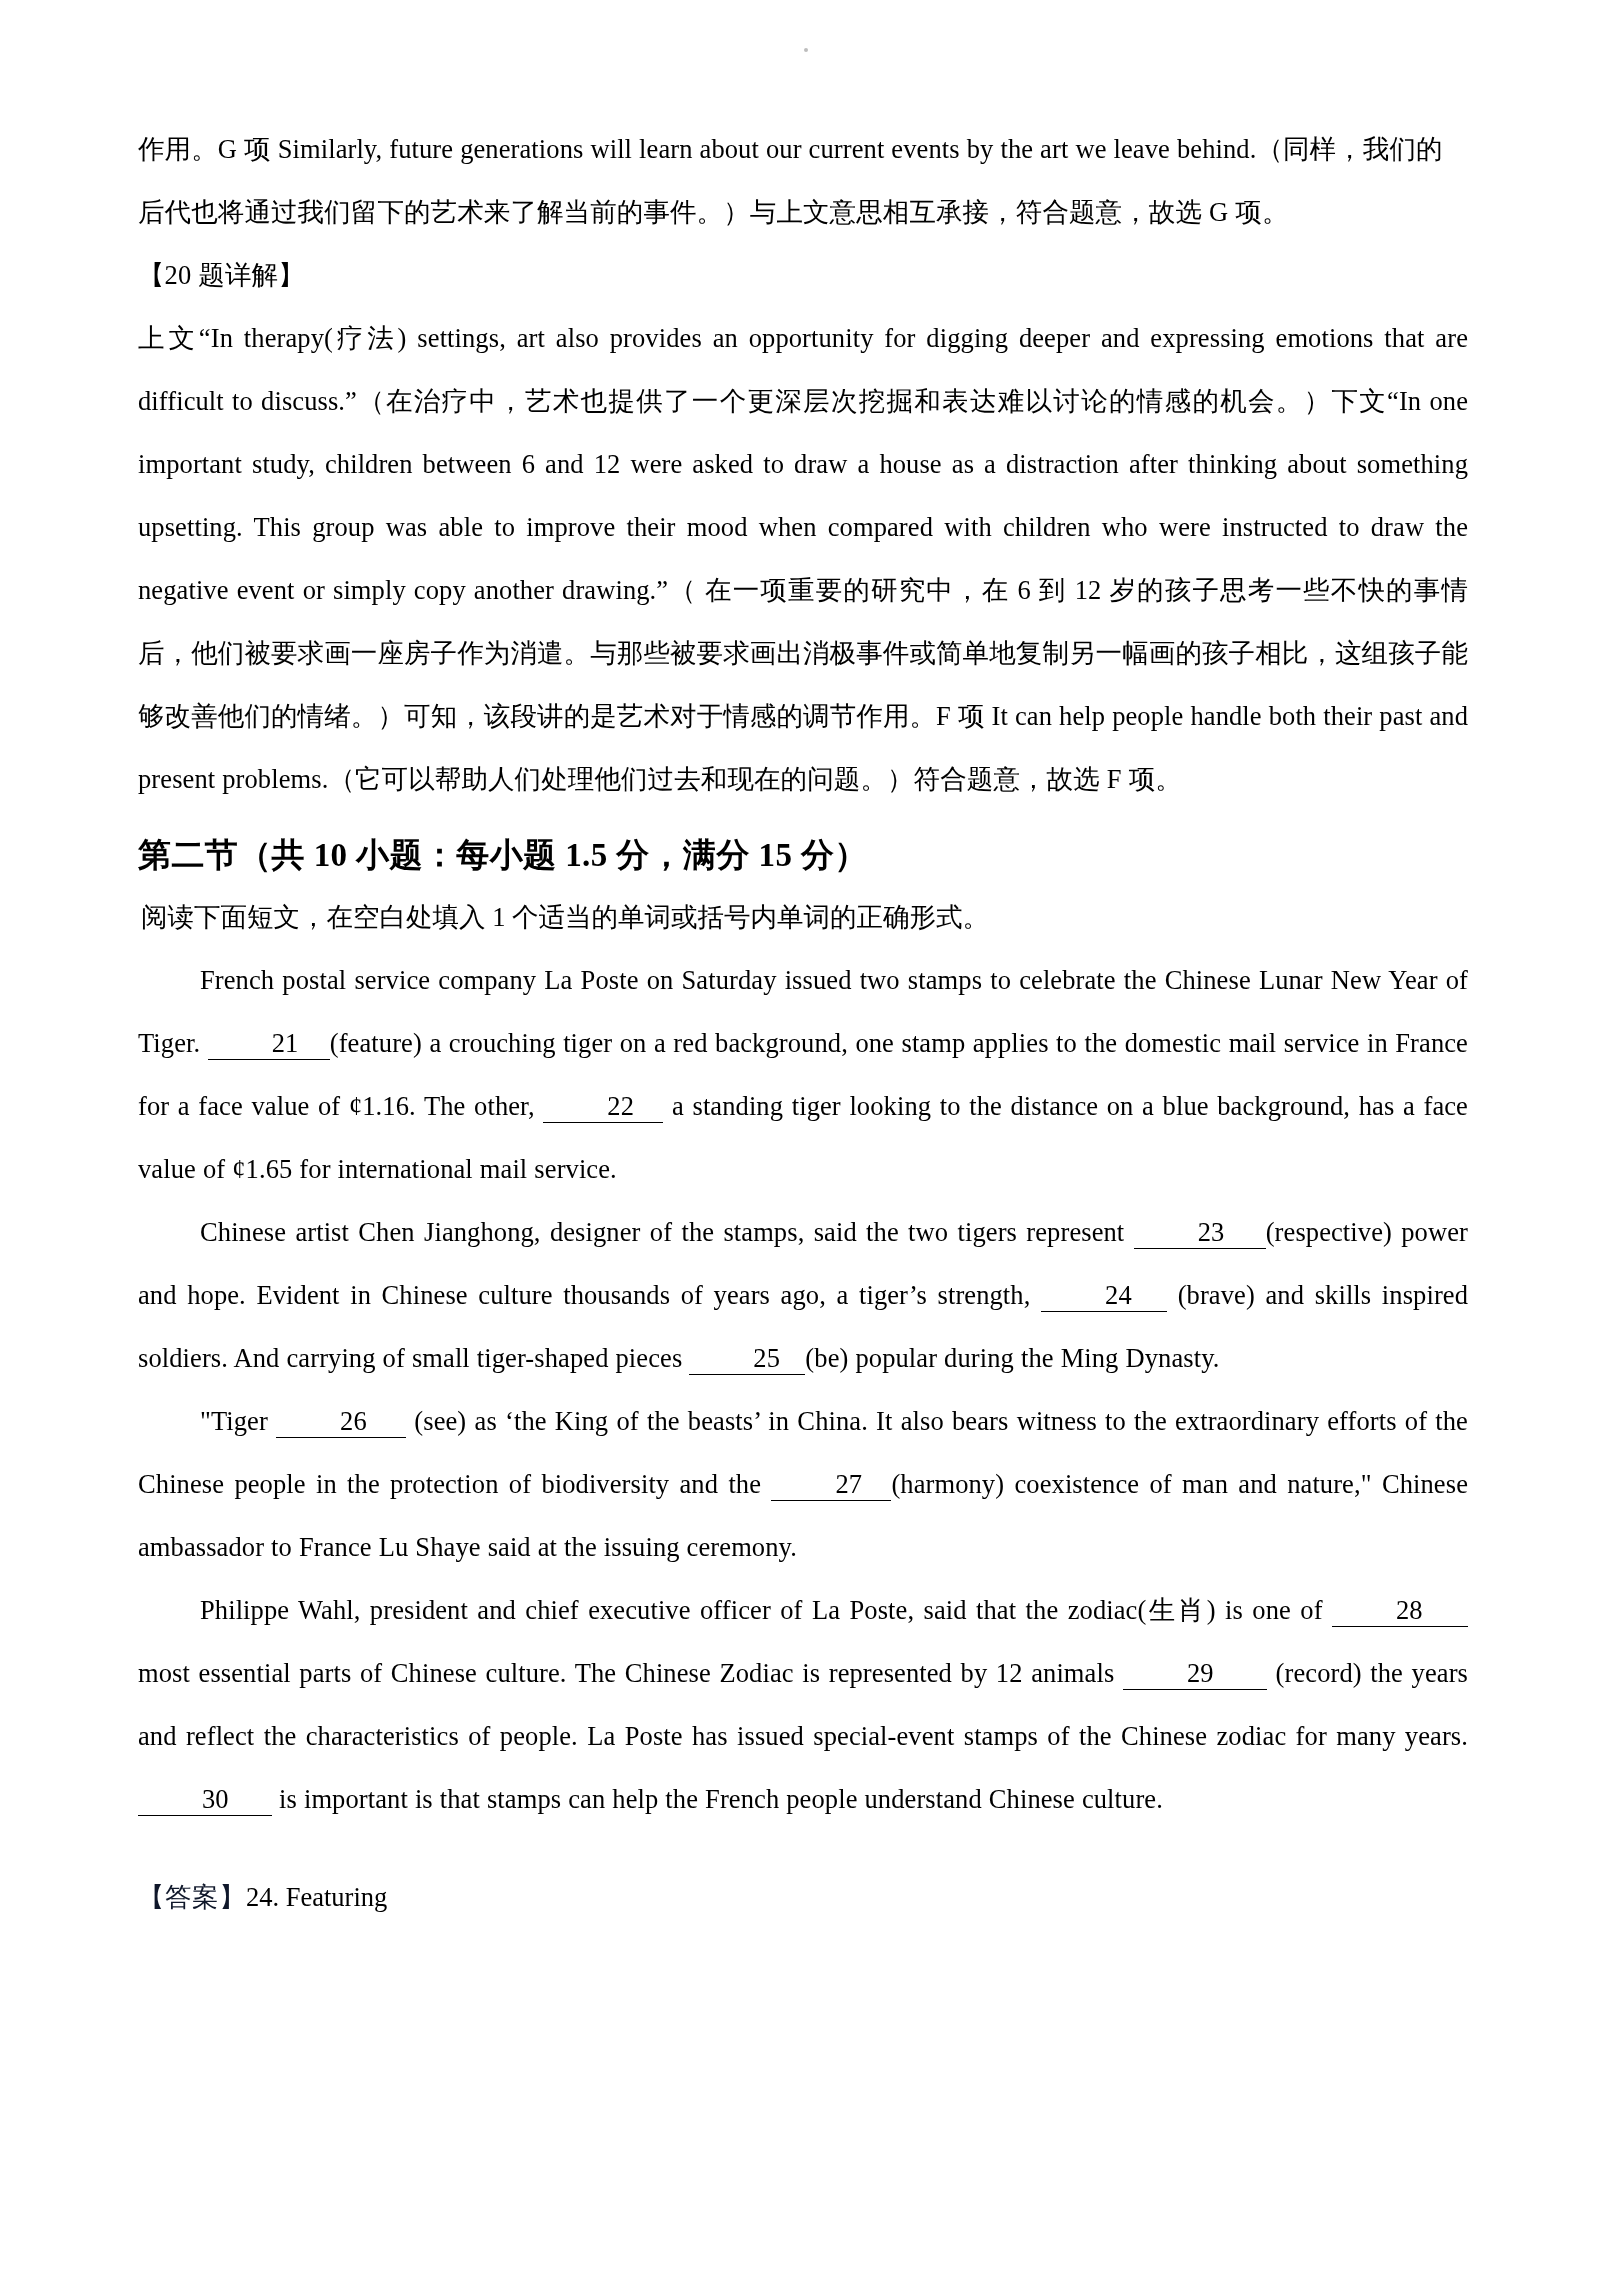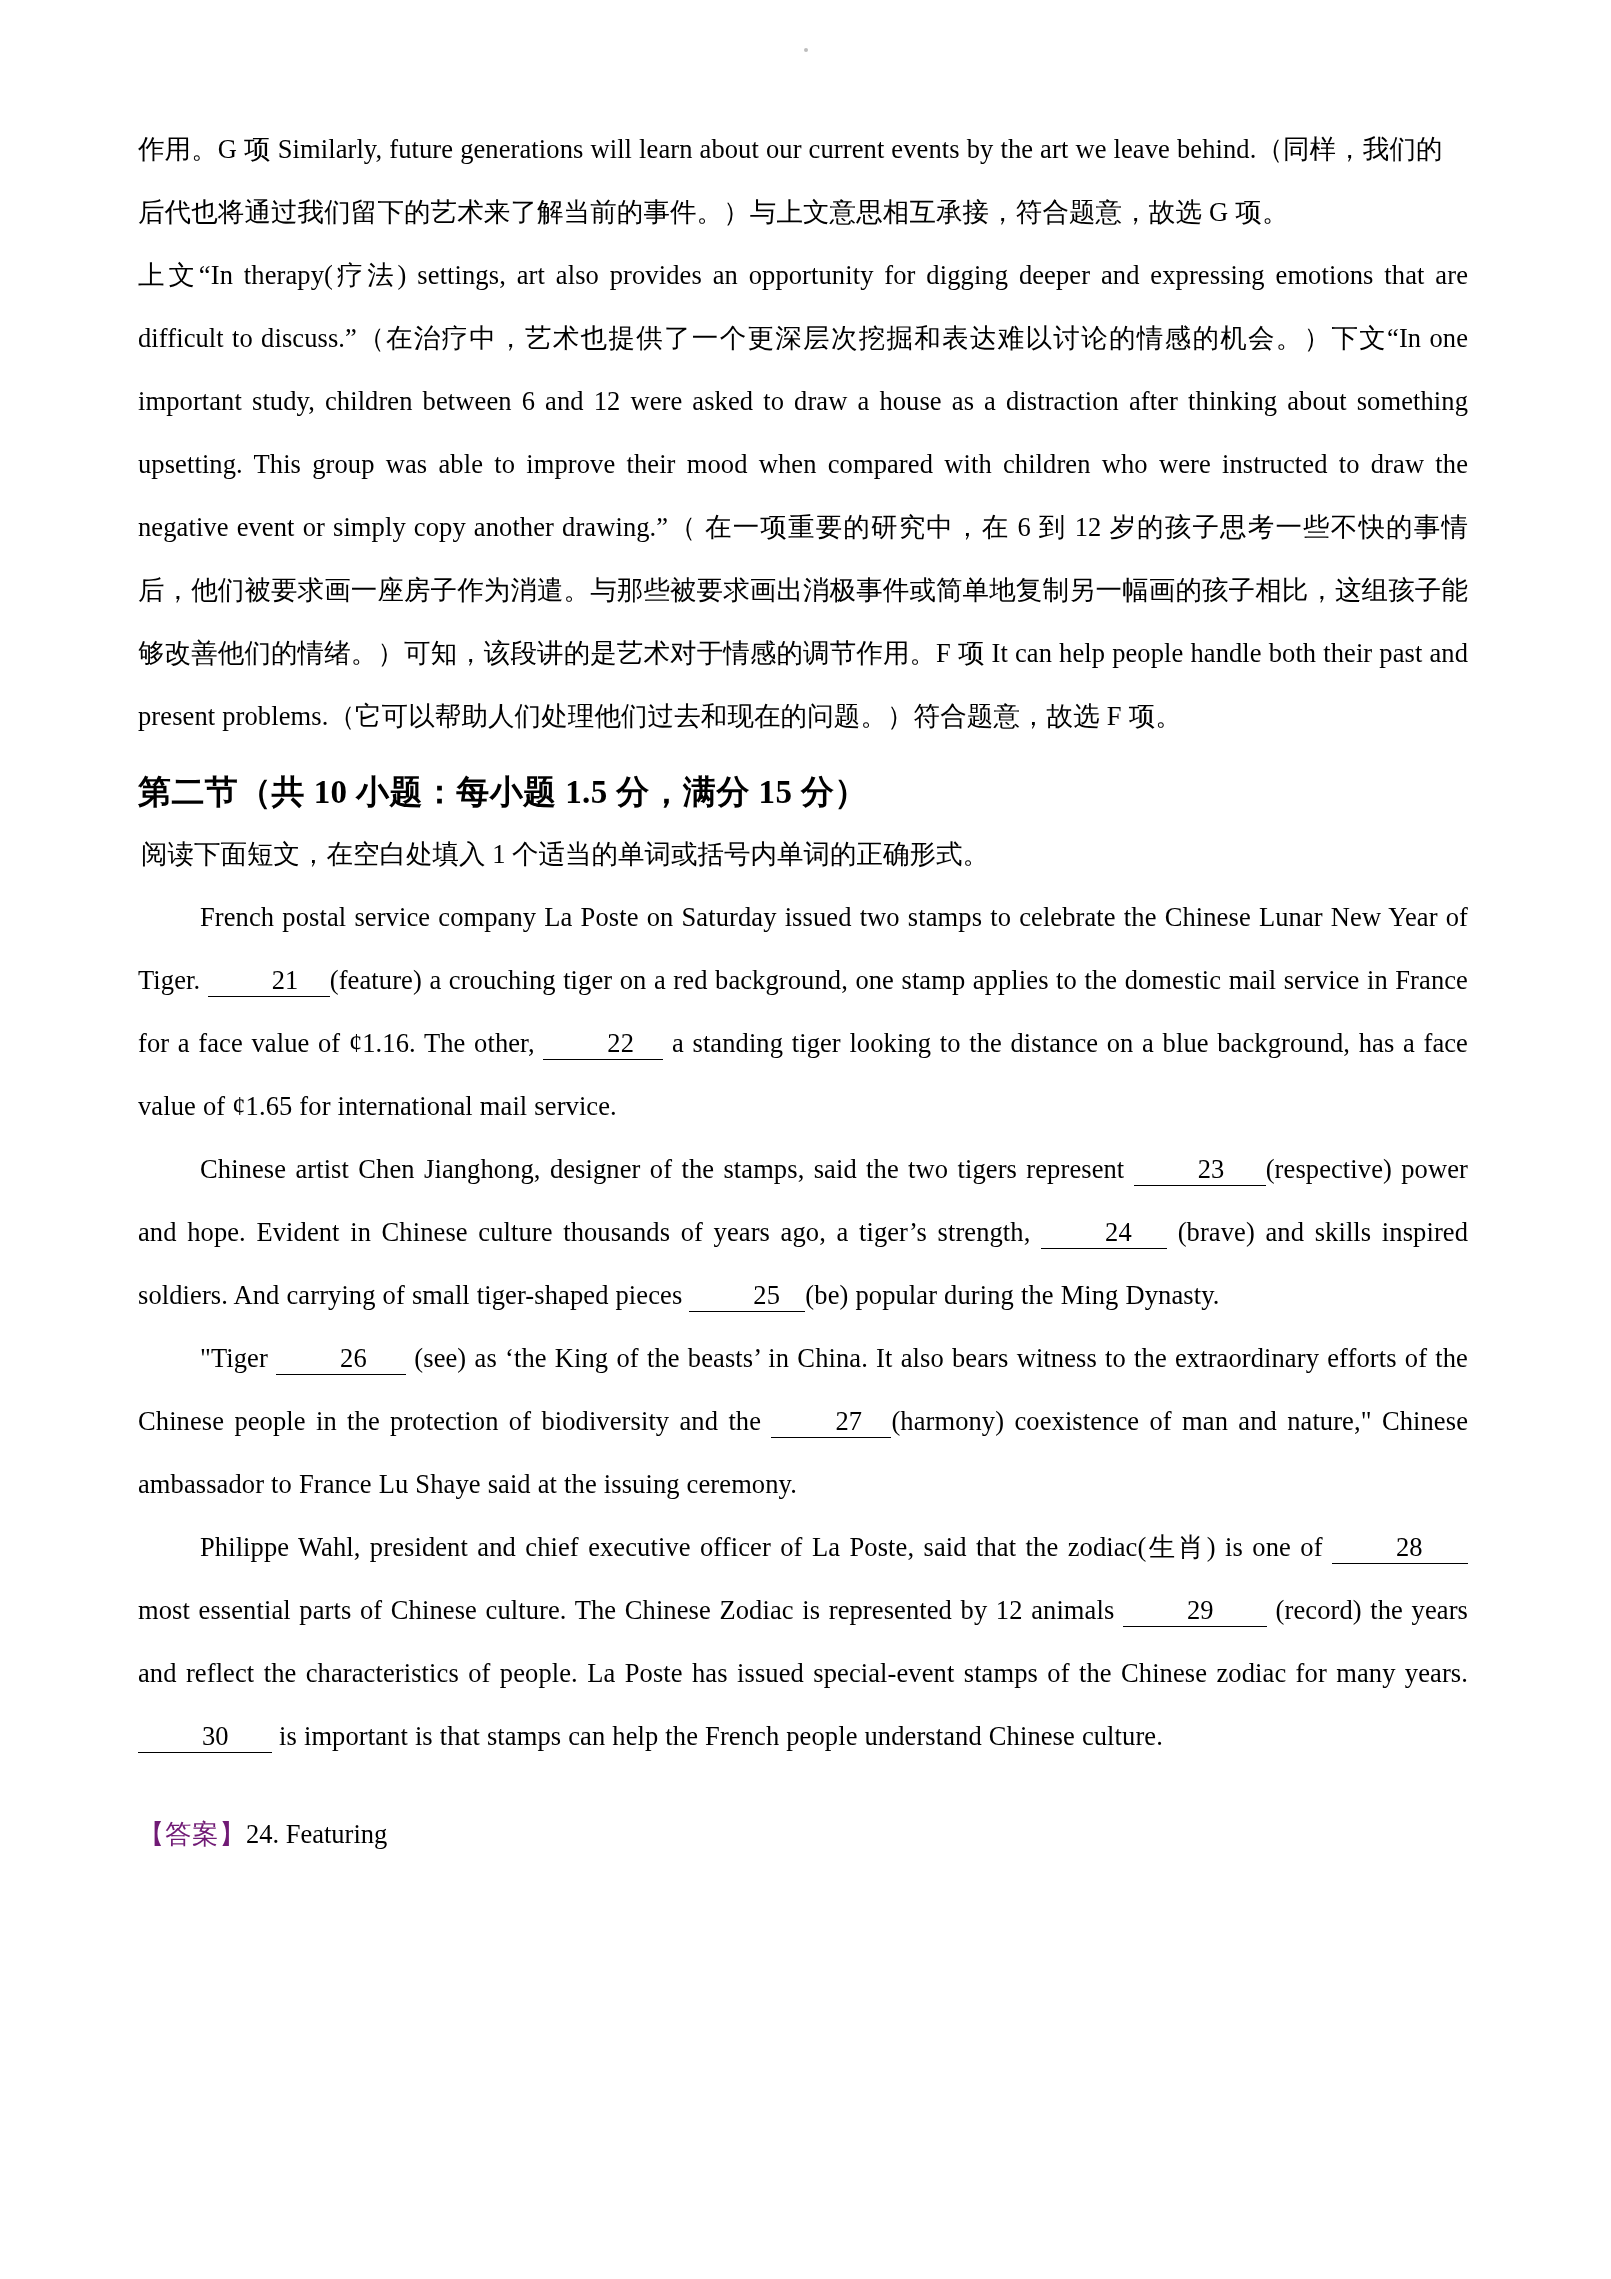--- a/index.html
+++ b/index.html
@@ -86,35 +86,36 @@
   .blank.w7 { width: 116px; }
   .blank.w8 { width: 132px; }
   .blank.w9 { width: 140px; }
   .blank.w10 { width: 130px; }
   .answer-line {
     margin: 40px 0 0 0;
     font-size: 26.5px;
     line-height: 52px;
   }
   .answer-tag {
-    color: #701a75;
+    color: #0f172a;
     letter-spacing: 0.5px;
   }
 </style>
 </head>
 <body>
 
 <div class="page">
 
   <div class="header-dot"></div>
 
   <div class="content">
 
     <p class="para nojust">作用。G 项 Similarly, future generations will learn about our current events by the art we leave behind.（同样，我们的后代也将通过我们留下的艺术来了解当前的事件。）与上文意思相互承接，符合题意，故选 G 项。</p>
 
+    <p class="para nojust">【20 题详解】</p>
 
     <p class="para">上文“In therapy(疗法) settings, art also provides an opportunity for digging deeper and expressing emotions that are difficult to discuss.”（在治疗中，艺术也提供了一个更深层次挖掘和表达难以讨论的情感的机会。）下文“In one important study, children between 6 and 12 were asked to draw a house as a distraction after thinking about something upsetting. This group was able to improve their mood when compared with children who were instructed to draw the negative event or simply copy another drawing.”（ 在一项重要的研究中，在 6 到 12 岁的孩子思考一些不快的事情后，他们被要求画一座房子作为消遣。与那些被要求画出消极事件或简单地复制另一幅画的孩子相比，这组孩子能够改善他们的情绪。）可知，该段讲的是艺术对于情感的调节作用。F 项 It can help people handle both their past and present problems.（它可以帮助人们处理他们过去和现在的问题。）符合题意，故选 F 项。</p>
 
     <p class="section-heading">第二节（共 10 小题：每小题 1.5 分，满分 15 分）</p>
 
     <p class="heading-note">阅读下面短文，在空白处填入 1 个适当的单词或括号内单词的正确形式。</p>
 
     <p class="para para-indent para-block"><span>French postal service company La Poste on Saturday issued two stamps to celebrate the Chinese Lunar New Year of Tiger.</span> <span class="blank w1">21</span><span>(feature) a crouching tiger on a red background, one stamp applies to the domestic mail service in France for a face value of  ¢1.16. The other,</span> <span class="blank w2">22</span> <span>a standing tiger looking to the distance on a blue background, has a face value of  ¢1.65 for international mail service.</span></p>
 
     <p class="para para-indent para-block"><span>Chinese artist Chen Jianghong, designer of the stamps, said the two tigers represent</span> <span class="blank w3">23</span><span>(respective) power and hope. Evident in Chinese culture thousands of years ago, a tiger’s strength,</span> <span class="blank w4">24</span> <span>(brave) and skills inspired soldiers. And carrying of small tiger-shaped pieces</span> <span class="blank w5">25</span><span>(be) popular during the Ming Dynasty.</span></p>

